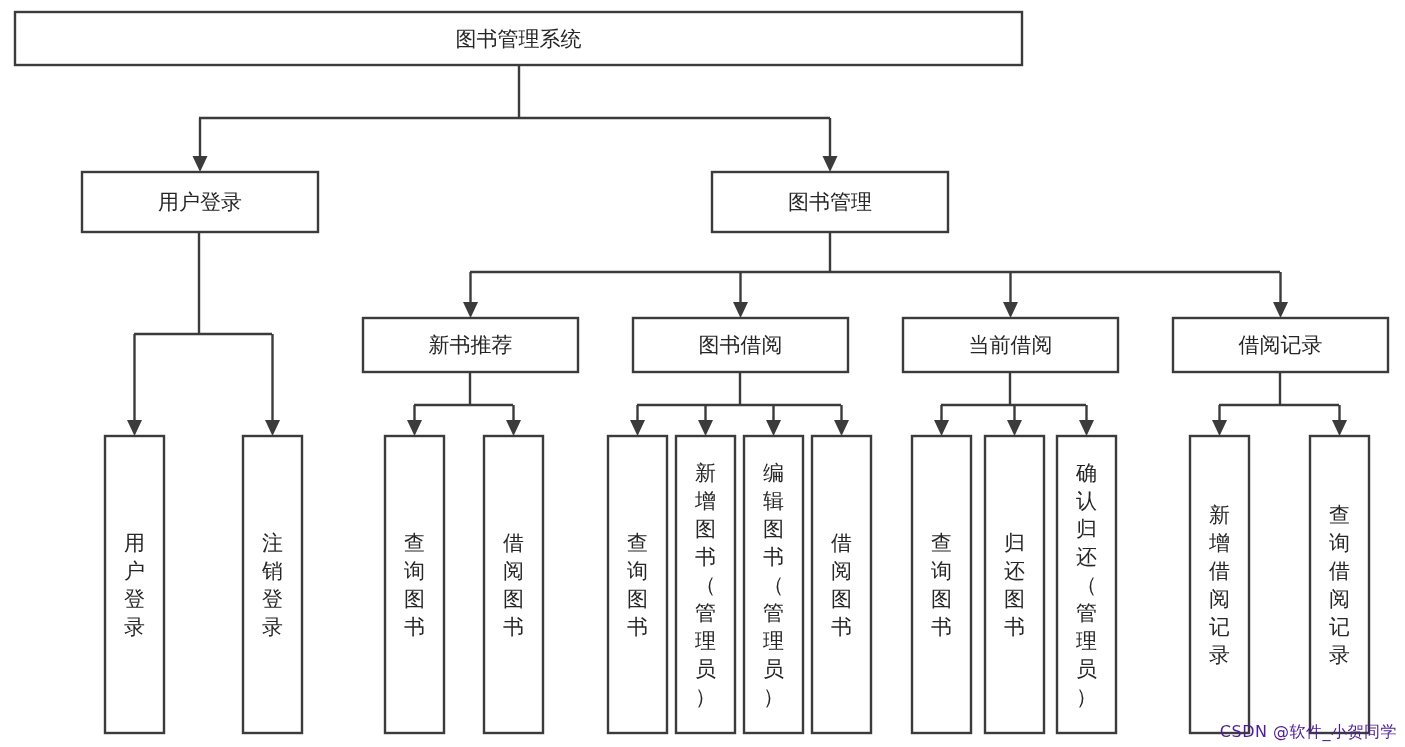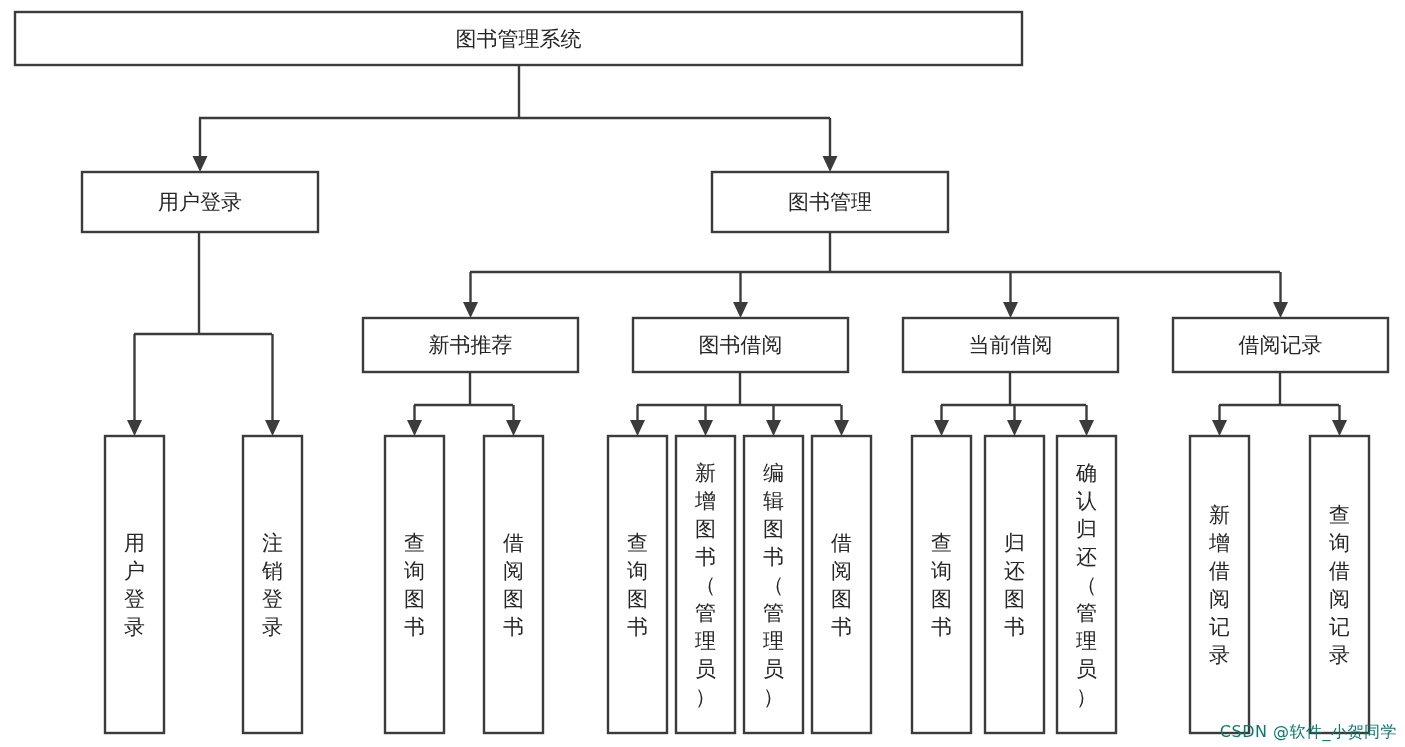--- a/index.html
+++ b/index.html
@@ -55,21 +55,21 @@
     font-size: 21px;
     fill: #262626;
     text-anchor: middle;
   }
   .watermark {
     position: absolute;
     right: 8px;
     bottom: 4px;
     font-family: "DejaVu Sans", "Liberation Sans", sans-serif;
     font-size: 16px;
-    color: #0f766e;
+    color: #4c1d95;
     letter-spacing: 0.5px;
     white-space: nowrap;
     user-select: none;
   }
 </style>
 </head>
 <body>
 
 <div id="diagram-root">
 

